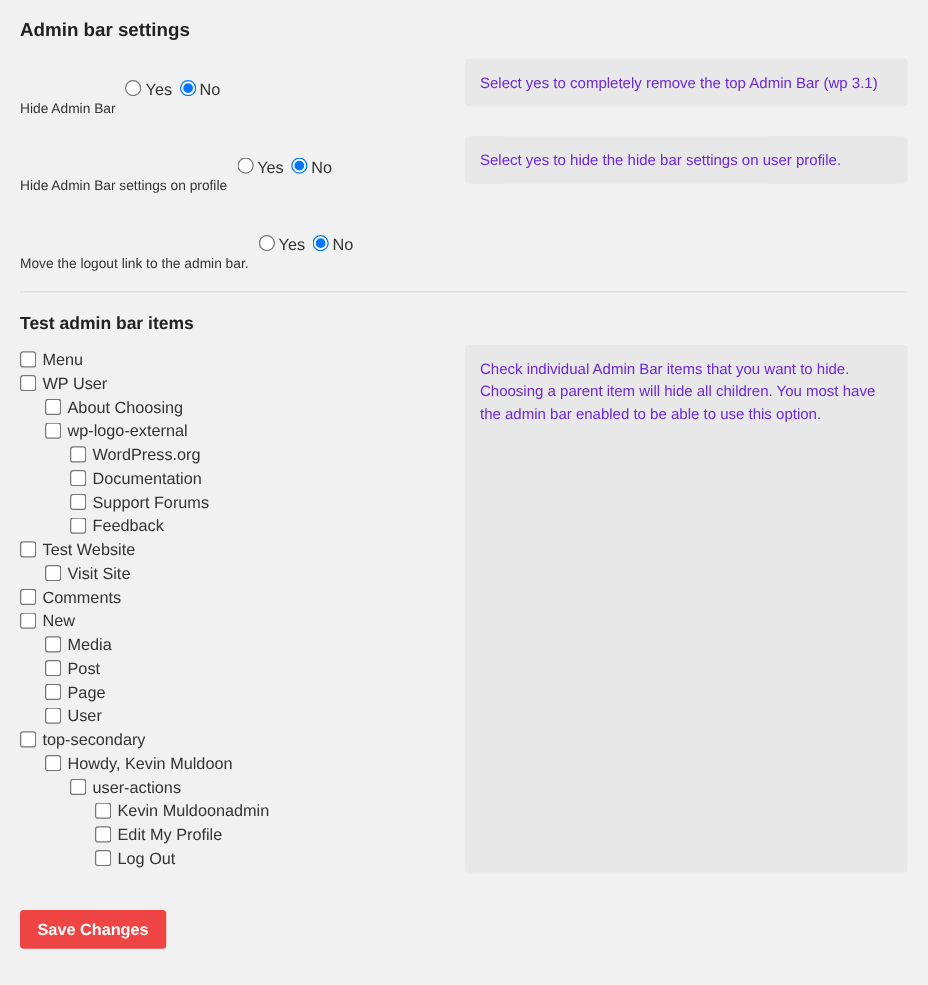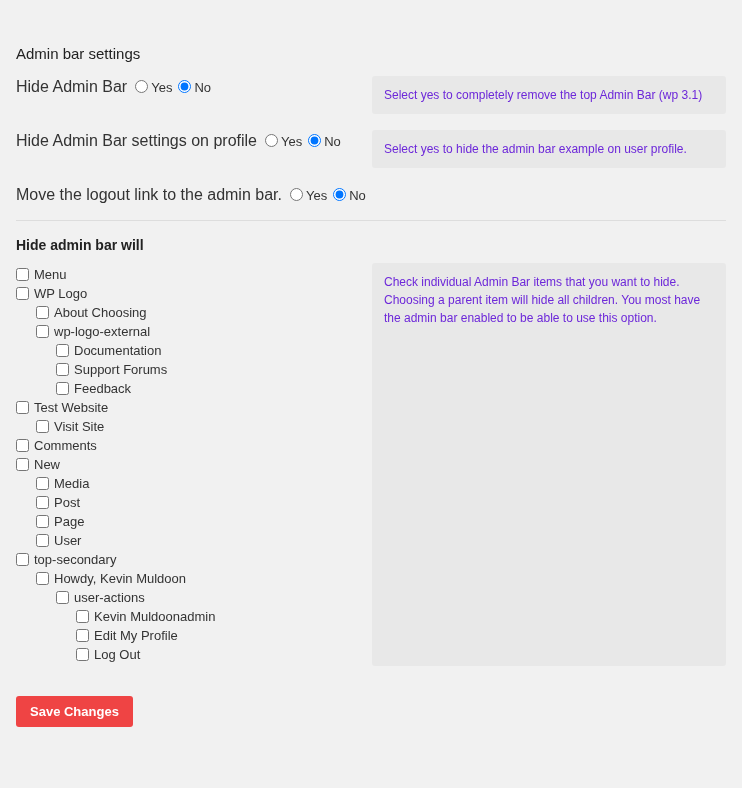--- a/index.html
+++ b/index.html
@@ -9,24 +9,23 @@
       background: #f1f1f1;
       color: #333;
       padding: 16px;
     }
     .page-wrap {
       background: #f1f1f1;
       max-width: 742px;
     }
     h2 {
       font-size: 15px;
-      font-weight: normal;
+      font-weight: bold;
       margin-bottom: 14px;
       color: #222;
-      margin-top: 29px;
     }
     h3 {
       font-size: 14px;
       font-weight: bold;
       margin-bottom: 10px;
       color: #222;
     }
     .setting-row {
       display: flex;
       align-items: flex-start;
@@ -35,21 +34,22 @@
     }
     .setting-label {
       min-width: 340px;
       display: flex;
       align-items: center;
       gap: 8px;
       padding-top: 2px;
       flex-shrink: 0;
     }
     .setting-label span {
-      font-size: 16px;
+      font-size: 11px;
+      margin-top: 32px;
     }
     .radio-group {
       display: flex;
       align-items: center;
       gap: 6px;
     }
     .radio-group label {
       display: flex;
       gap: 3px;
       font-size: 13px;
@@ -132,55 +132,59 @@
         <div class="description-box">Select yes to completely remove the top Admin Bar (wp 3.1)</div>
       </div>
       <div class="setting-row">
         <div class="setting-label">
           <span>Hide Admin Bar settings on profile</span>
           <div class="radio-group">
             <label><input type="radio" name="hide-admin-bar-profile" value="yes" style=""> Yes</label>
             <label><input type="radio" name="hide-admin-bar-profile" value="no" checked="" style=""> No</label>
           </div>
         </div>
-        <div class="description-box">Select yes to hide the admin bar example on user profile.</div>
+        <div class="description-box">Select yes to hide the hide bar settings on user profile.</div>
       </div>
       <div class="setting-row">
         <div class="setting-label">
           <span>Move the logout link to the admin bar.</span>
           <div class="radio-group">
             <label><input type="radio" name="move-logout" value="yes" style=""> Yes</label>
             <label><input type="radio" name="move-logout" value="no" checked="" style=""> No</label>
           </div>
         </div>
       </div>
     </div>
 
   <hr class="divider">
 
-  <h3>Hide admin bar will</h3>
+  <h3>Test admin bar items</h3>
 
   <div class="hide-items-section">
     <div class="checkbox-tree" id="checkbox-tree">
         <ul>
           <li>
             <input type="checkbox" id="cb-menu" style="">
             <label for="cb-menu">Menu</label>
           </li>
           <li>
             <input type="checkbox" id="cb-wp-logo" style="">
-            <label for="cb-wp-logo">WP Logo</label>
+            <label for="cb-wp-logo">WP User</label>
           </li>
           <li class="indent-1">
             <input type="checkbox" id="cb-about-wordpress" style="">
             <label for="cb-about-wordpress">About Choosing</label>
           </li>
           <li class="indent-1">
             <input type="checkbox" id="cb-wp-logo-external" style="">
             <label for="cb-wp-logo-external">wp-logo-external</label>
+          </li>
+          <li class="indent-2">
+            <input type="checkbox" id="cb-wordpress-org" style="">
+            <label for="cb-wordpress-org">WordPress.org</label>
           </li>
           <li class="indent-2">
             <input type="checkbox" id="cb-documentation" style="">
             <label for="cb-documentation">Documentation</label>
           </li>
           <li class="indent-2">
             <input type="checkbox" id="cb-support-forums" style="">
             <label for="cb-support-forums">Support Forums</label>
           </li>
           <li class="indent-2">

